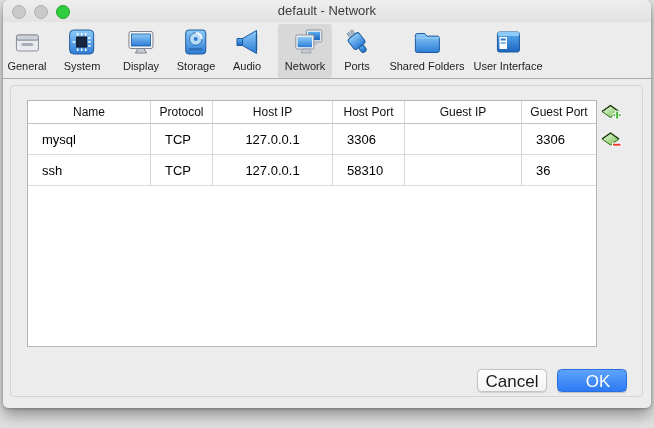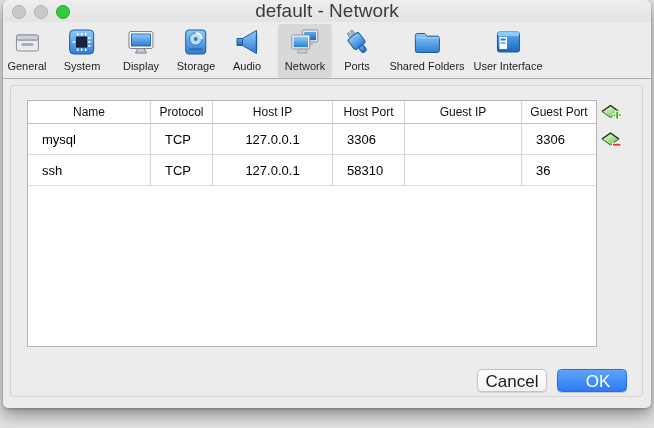--- a/index.html
+++ b/index.html
@@ -6,32 +6,32 @@
     background:#e2e2e2;font-family:"Liberation Sans","DejaVu Sans",sans-serif;
     -webkit-font-smoothing:antialiased;}
   .stage{position:relative;width:654px;height:428px;}
   
   .window{position:absolute;left:3px;top:0;width:648px;height:408px;background:#ececec;
     border-radius:6px 6px 5px 5px;box-shadow:0 7px 16px rgba(0,0,0,.38),0 1px 3px rgba(0,0,0,.25);}
   
   .titlebar{position:absolute;left:0;top:0;right:0;height:22px;
     background:linear-gradient(#eeeeee,#e3e3e3);border-radius:6px 6px 0 0;}
   .title{position:absolute;left:0;right:0;top:0;height:22px;line-height:22px;text-align:center;
-    font-size:19px;color:#3c3c3c;}
+    font-size:13px;color:#3c3c3c;}
   .lights{position:absolute;left:9px;top:5px;display:flex;gap:8px;}
   .light{width:12px;height:12px;border-radius:50%;}
   .light.gray{background:#c9c9c9;border:0.5px solid #b2b2b2;}
   .light.green{background:#2ecc3f;border:0.5px solid #23a42f;}
   
   .toolbar{position:absolute;left:0;top:22px;right:0;height:56px;padding-left:8px;}
   .toolbar-sep{position:absolute;left:0;right:0;top:78px;height:1px;background:#ababab;}
   .titem{position:absolute;top:2px;height:52px;transform:translateX(-50%);
     display:flex;flex-direction:column;align-items:center;justify-content:flex-start;
     padding:2px 7px 0 7px;border-radius:3px;cursor:default;}
-  .titem.selected{background:#d8d8d8;}
+  .titem.selected{background:#d8d8d8;align-items:flex-end;}
   .ticon{width:32px;height:32px;display:block;}
   .ticon svg{display:block;}
   .tlabel{font-size:11px;color:#1e1e1e;margin-top:2px;white-space:nowrap;}
   
   .pane{position:absolute;left:7px;top:85px;width:633px;height:312px;
     border:1px solid #d5d5d5;border-radius:4px;background:#ececec;box-sizing:border-box;}
   
   .ptable{position:absolute;left:24px;top:100px;width:570px;height:247px;background:#ffffff;
     border:1px solid #b5b5b5;box-sizing:border-box;}
   .trow{display:flex;width:100%;box-sizing:border-box;}

